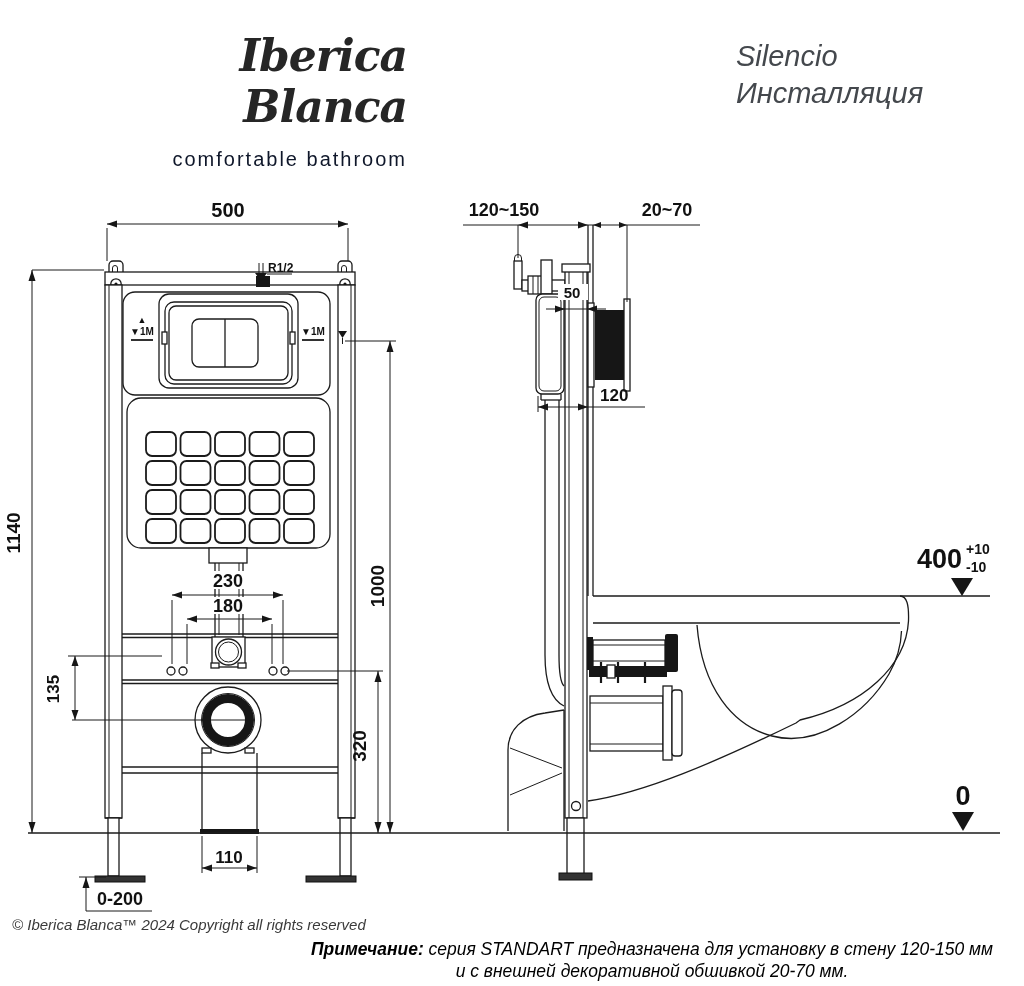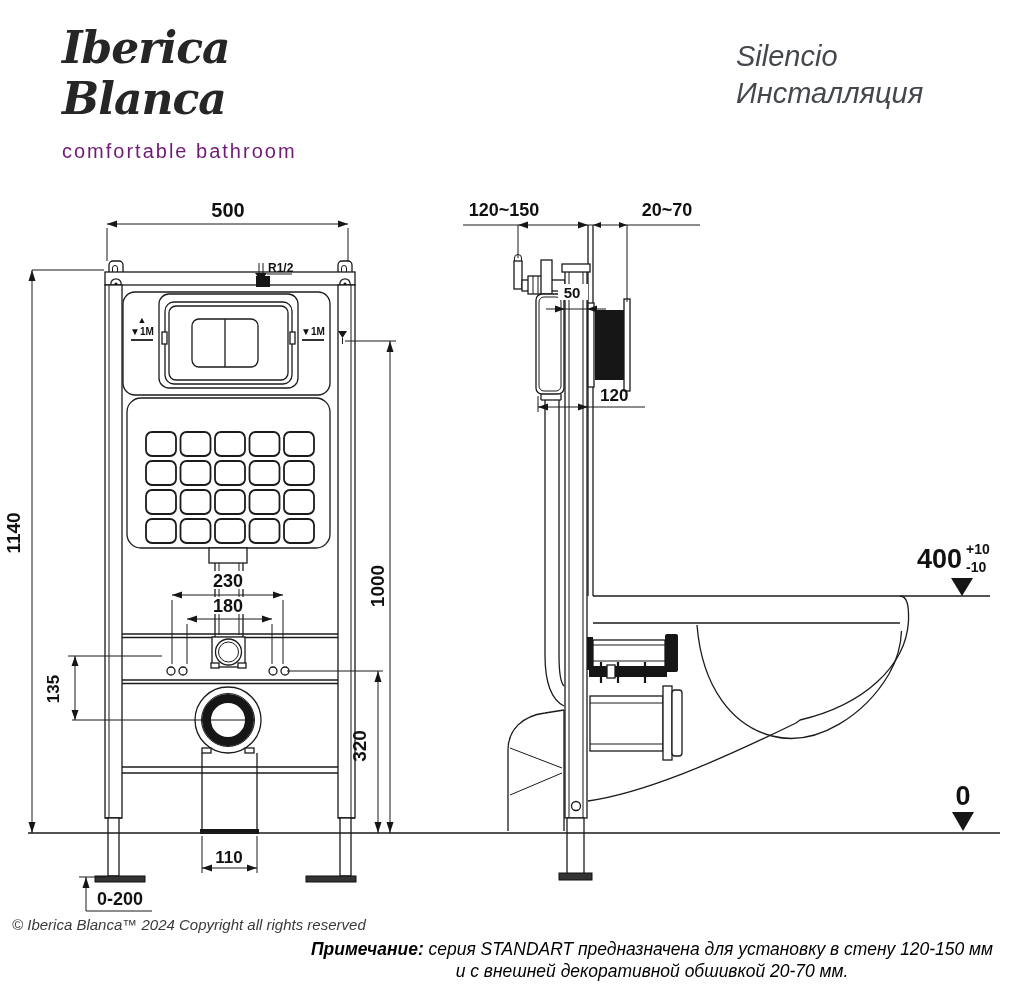--- a/index.html
+++ b/index.html
@@ -1,23 +1,23 @@
 <!DOCTYPE html>
 <html><head>
 <meta charset="utf-8">
 <style>
   html,body{margin:0;padding:0;background:#fff;}
   .page{position:relative;width:1024px;height:986px;background:#ffffff;overflow:hidden;
         font-family:"Liberation Sans",sans-serif;}
   .drawing{position:absolute;left:0;top:0;}
   
-  .logo{position:absolute;left:62px;top:22px;width:345px;text-align:left;}
+  .logo{position:absolute;left:62px;top:30px;width:345px;text-align:right;}
   .logo-script{font-family:"DejaVu Serif",serif;font-style:italic;font-weight:600;
                font-size:44px;color:#262626;letter-spacing:-1px;}
-  .logo-tagline{margin-top:16px;font-size:20px;color:#701a75;letter-spacing:2px;}
+  .logo-tagline{margin-top:16px;font-size:20px;color:#0f172a;letter-spacing:2px;}
   .title{position:absolute;left:736px;top:38px;}
   .title div{font-style:italic;font-size:29px;line-height:37px;color:#44484d;}
   
   svg .ln{stroke:#1b1b1b;stroke-width:1.3;fill:none;}
   svg .thin{stroke:#1b1b1b;stroke-width:1;fill:none;}
   svg .thk{stroke:#1b1b1b;stroke-width:1.8;fill:none;}
   svg .wht{fill:#ffffff;stroke:#1b1b1b;stroke-width:1.3;}
   svg .blk{fill:#161616;stroke:none;}
   svg .dim{font-family:"Liberation Sans",sans-serif;font-weight:bold;fill:#111;}
   

